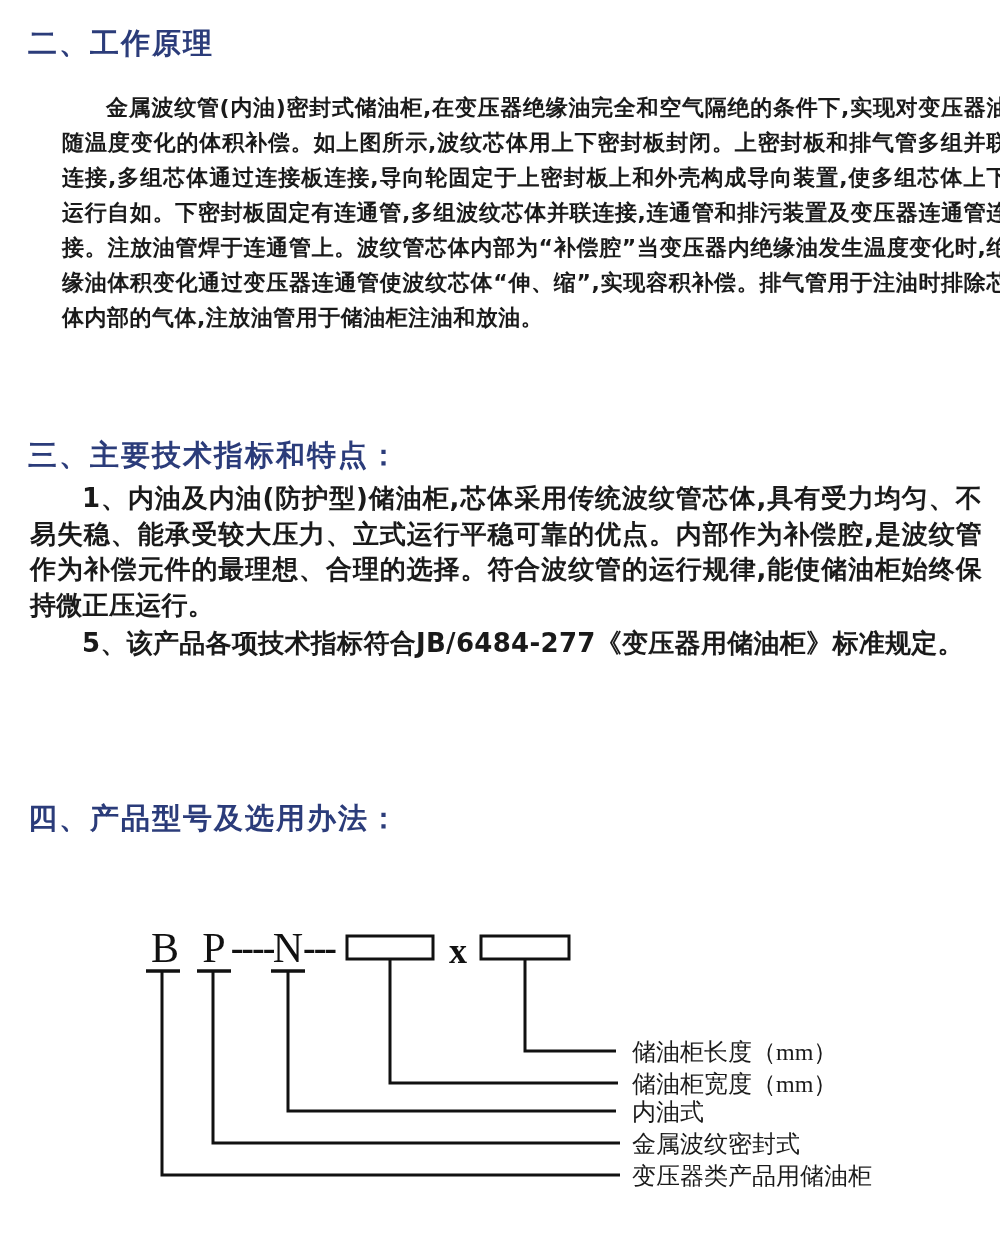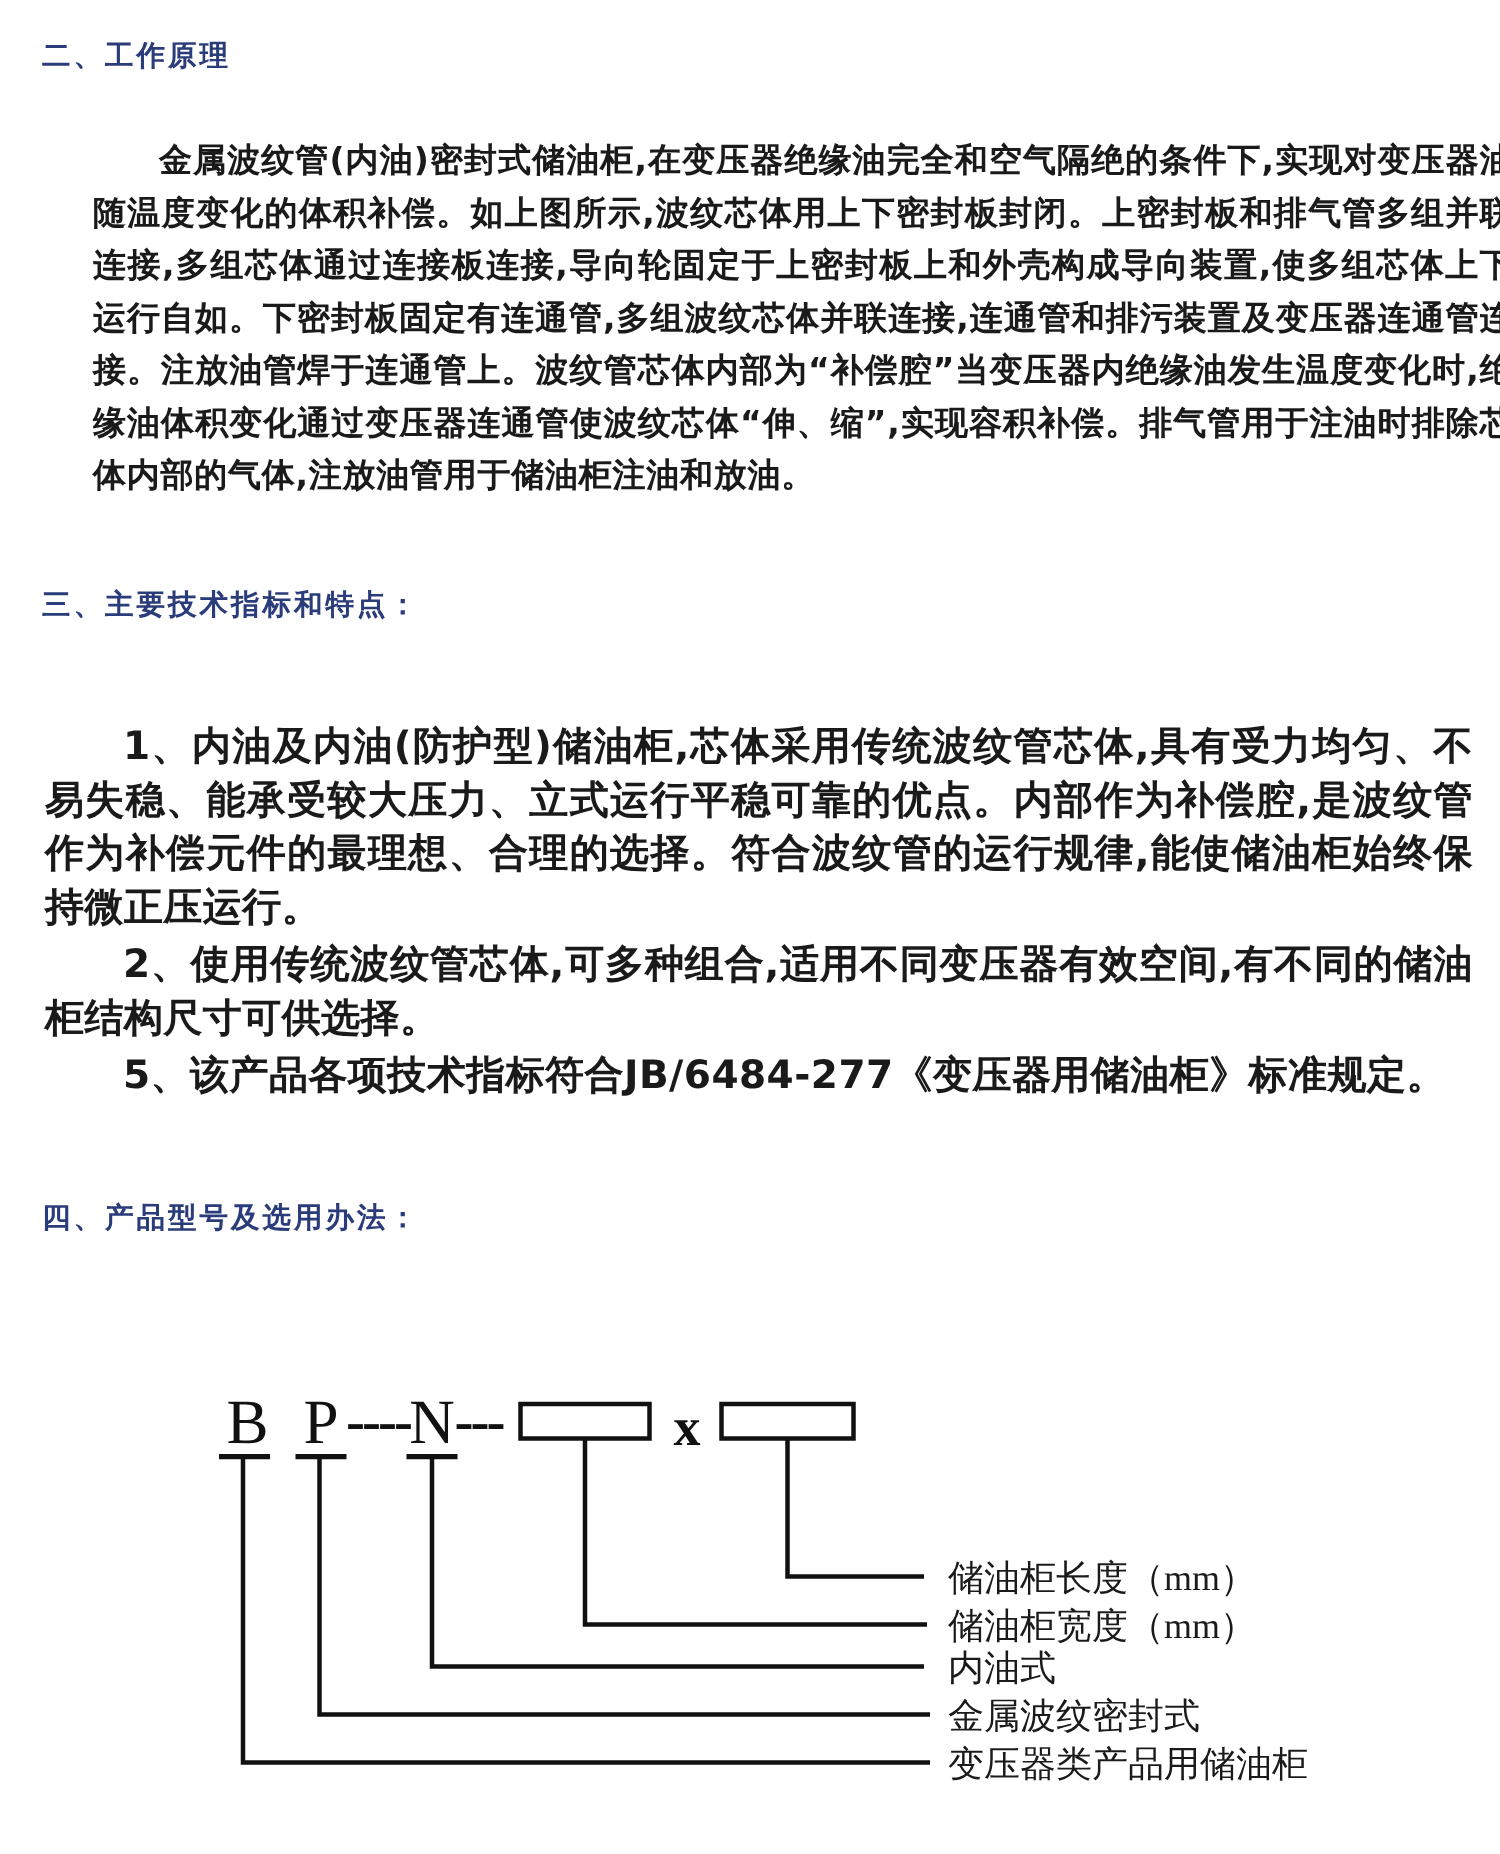--- a/index.html
+++ b/index.html
@@ -6,21 +6,21 @@
   body {
     width: 1000px; height: 1236px;
     background: #ffffff;
     font-family: "DejaVu Sans", "Liberation Sans", sans-serif;
     color: #1a1a1a;
     position: relative;
     overflow: hidden;
   }
   .abs { position: absolute; margin: 0; }
   .section-heading {
-    font-size: 19px;
+    font-size: 29px;
     font-weight: 700;
     color: #2b3c7a;
     letter-spacing: 2px;
     white-space: nowrap;
   }
   .body-para {
     width: 947px;
     font-size: 22px;
     font-weight: 600;
     line-height: 35px;
@@ -67,25 +67,24 @@
 </style>
 </head>
 <body>
 
 <div class="page">
 
   <h2 class="abs section-heading" style="left:28px; top:24px;">二、工作原理</h2>
 
   <p class="abs body-para" style="left:30px; top:90px;margin-left:32px;">金属波纹管(内油)密封式储油柜,在变压器绝缘油完全和空气隔绝的条件下,实现对变压器油随温度变化的体积补偿。如上图所示,波纹芯体用上下密封板封闭。上密封板和排气管多组并联连接,多组芯体通过连接板连接,导向轮固定于上密封板上和外壳构成导向装置,使多组芯体上下运行自如。下密封板固定有连通管,多组波纹芯体并联连接,连通管和排污装置及变压器连通管连接。注放油管焊于连通管上。波纹管芯体内部为“补偿腔”当变压器内绝缘油发生温度变化时,绝缘油体积变化通过变压器连通管使波纹芯体“伸、缩”,实现容积补偿。排气管用于注油时排除芯体内部的气体,注放油管用于储油柜注油和放油。</p>
 
-  <h2 class="abs section-heading" style="left:28px; top:390px;font-family:Liberation Mono, monospace;">三、主要技术指标和特点：</h2>
+  <h2 class="abs section-heading" style="left:28px; top:436px;font-family:Liberation Mono, monospace;">三、主要技术指标和特点：</h2>
 
   <div class="abs spec-list" style="left:30px; top:481px;">
     <p>1、内油及内油(防护型)储油柜,芯体采用传统波纹管芯体,具有受力均匀、不易失稳、能承受较大压力、立式运行平稳可靠的优点。内部作为补偿腔,是波纹管作为补偿元件的最理想、合理的选择。符合波纹管的运行规律,能使储油柜始终保持微正压运行。</p>
-    <p>2、使用传统波纹管芯体,可多种组合,适用不同变压器有效空间,有不同的储油柜结构尺寸可供选择。</p>
     <p>5、该产品各项技术指标符合JB/6484-277《变压器用储油柜》标准规定。</p>
   </div>
 
   <h2 class="abs section-heading" style="left:28px; top:799px;">四、产品型号及选用办法：</h2>
 
   <svg class="abs" style="left:0; top:922px;" width="1000" height="314" viewBox="0 0 1000 314">
 
     <text class="code-letter" x="165" y="40" text-anchor="middle">B</text>
     <text class="code-letter" x="214" y="40" text-anchor="middle">P</text>
     <text class="code-dashes" x="252" y="38" text-anchor="middle">----</text>

